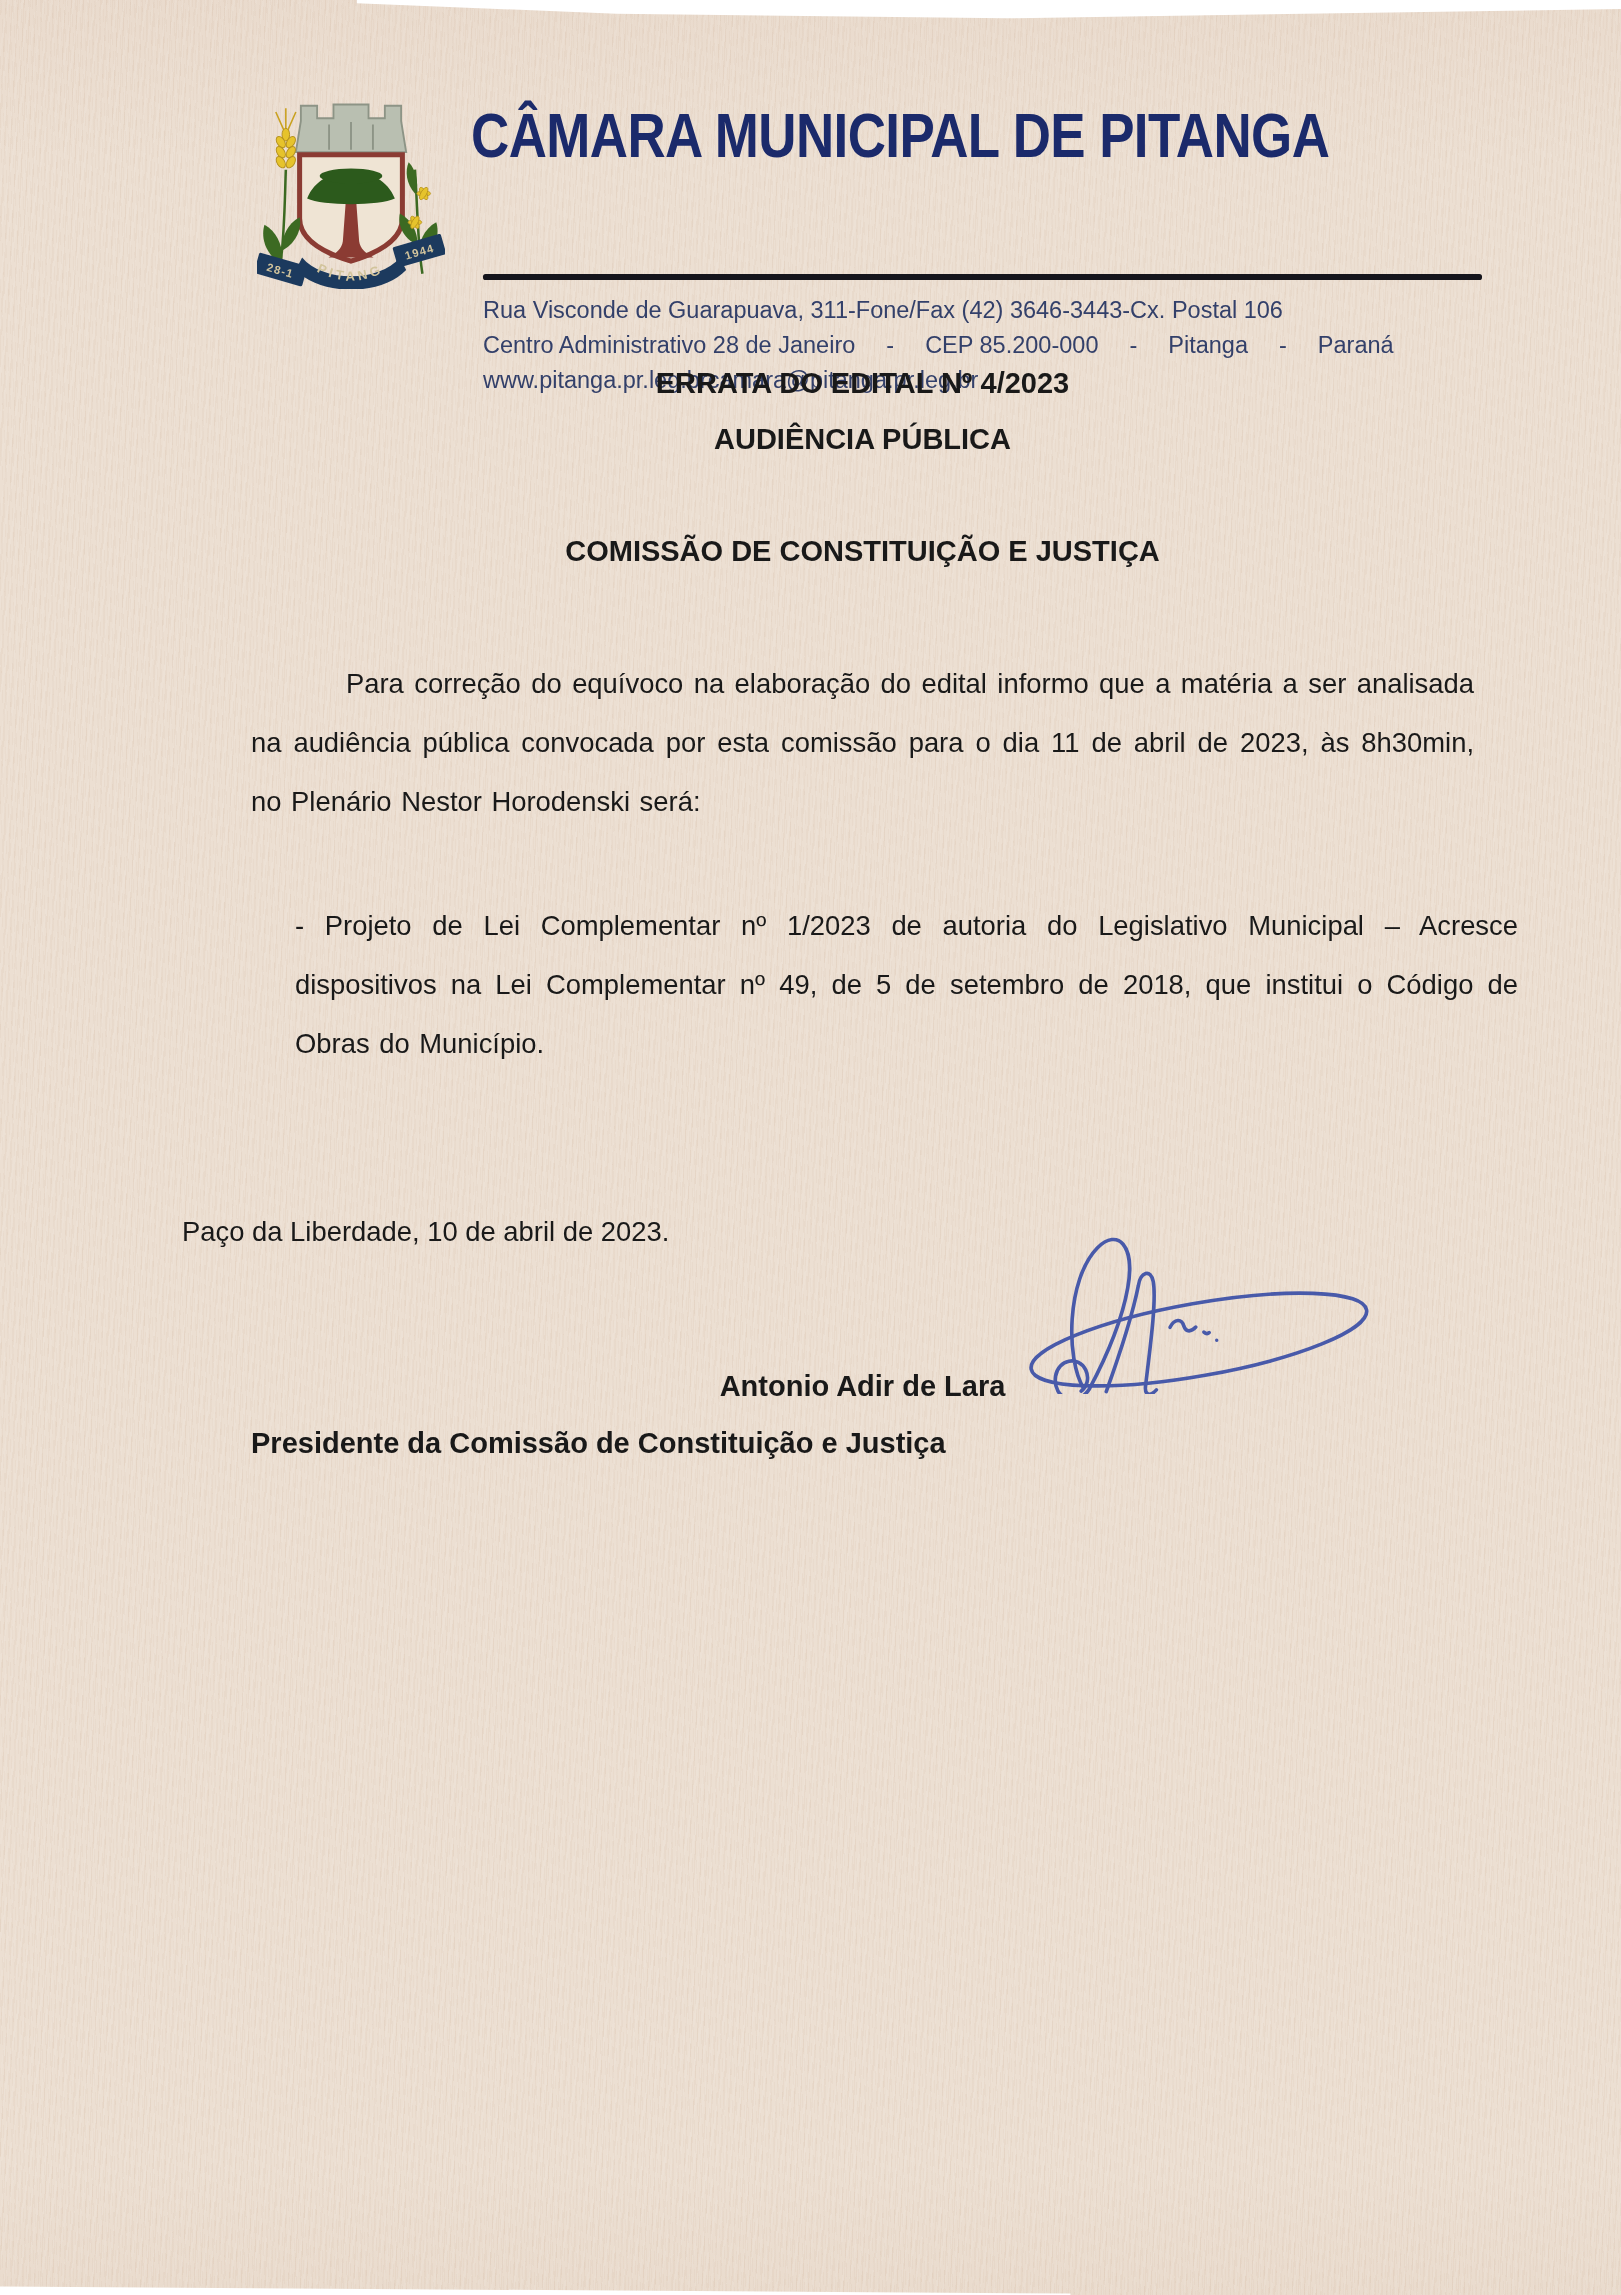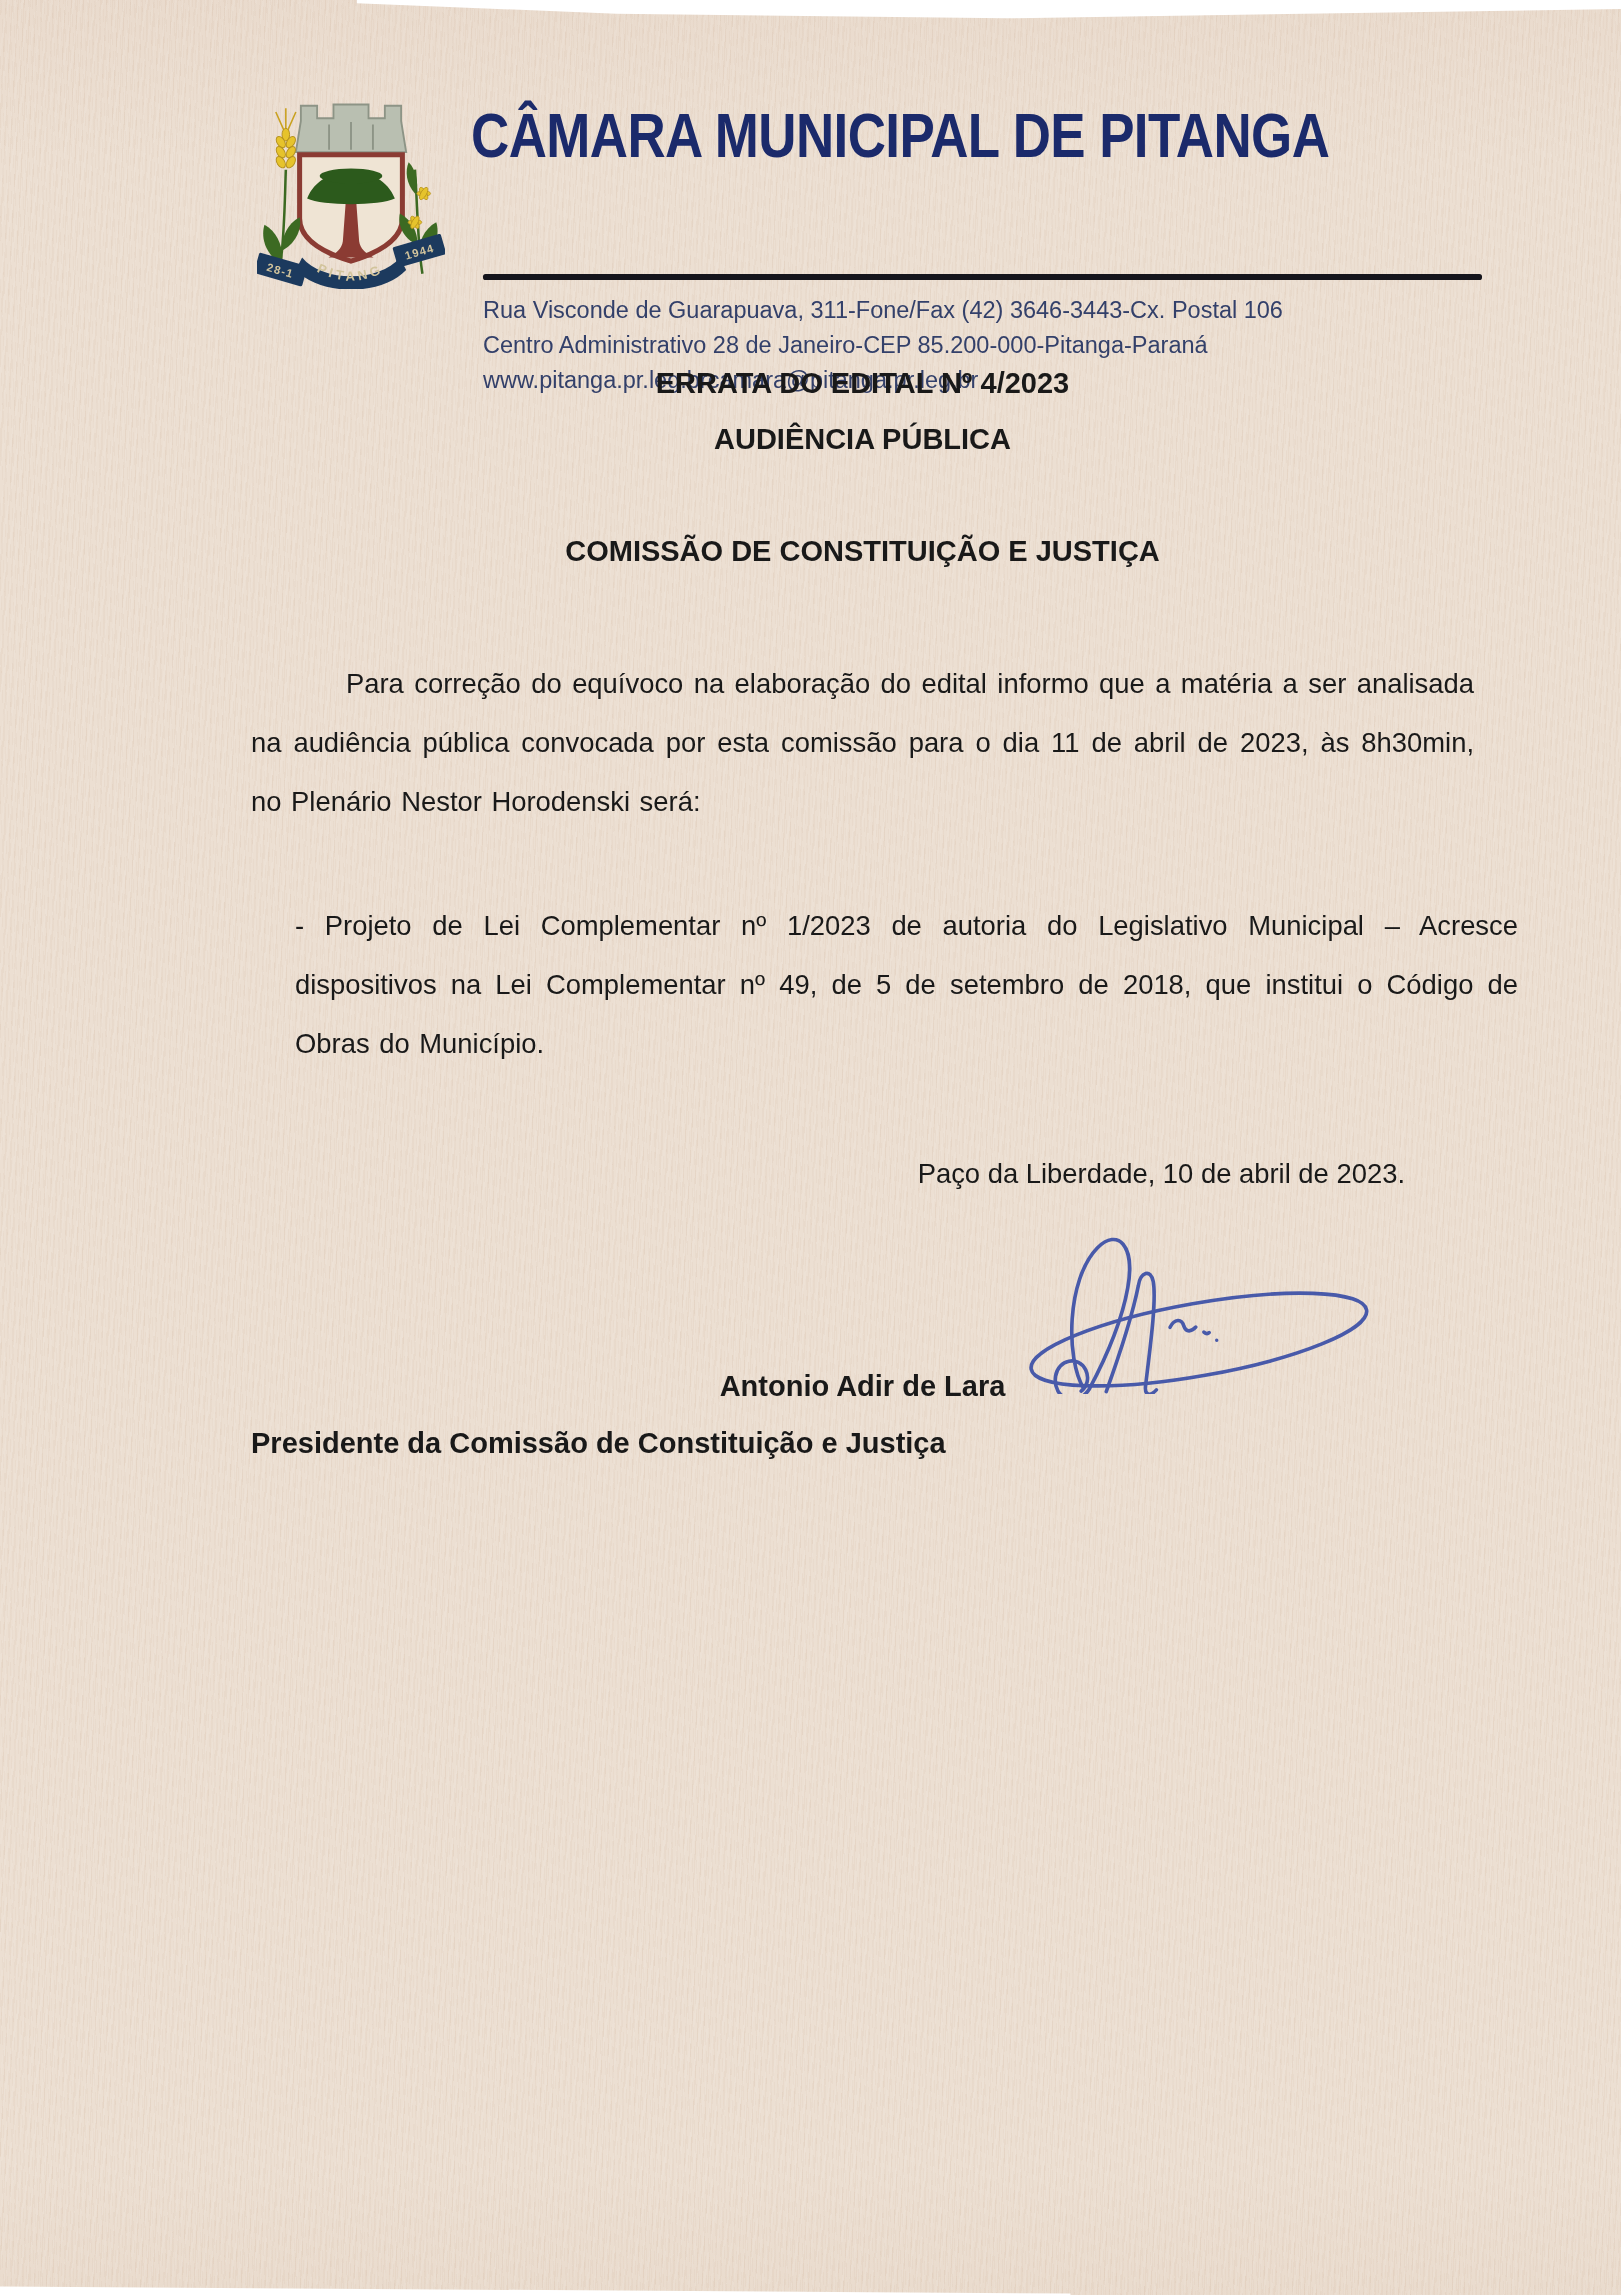--- a/index.html
+++ b/index.html
@@ -32,29 +32,29 @@
   .crest{position:absolute; left:257px; top:98px; width:188px; height:191px;}
   .org-name{
     position:absolute; left:471px; top:99px; width:1018px; white-space:nowrap;
     font-size:63px; font-weight:bold; letter-spacing:-0.7px; color:var(--navy);
   }
   .org-name > span{display:inline-block; transform:scaleX(0.84); transform-origin:left center;}
   .header-rule{position:absolute; left:483px; top:274px; width:999px; height:5.9px;
     background:var(--rule); border-radius:2.6px;}
   .addr{position:absolute; left:483px; width:998px; display:flex;
     justify-content:flex-start; font-size:23.5px; color:var(--addr); font-weight:500;}
-  .addr-1{top:297px;} .addr-2{top:332px;} .addr-3{top:367px;}
+  .addr-1{top:297px;} .addr-2{top:332px;gap:31px;} .addr-3{top:367px;}
   .content{position:absolute; left:251px; top:0; width:1223px; font-size:27.4px;}
   .doc-title{position:absolute; width:100%; text-align:center; font-weight:bold; font-size:29px;}
   .t1{top:367px;} .t2{top:423px;} .t3{top:535px;}
   .para{position:absolute; width:100%; text-align:justify; line-height:59px;
     word-spacing:2px;}
   .p1{top:654px; text-indent:95px;}
   .p2{top:896px;margin-left:44px;}
-  .date-line{position:absolute; top:1158px; width:100%; text-align:right;
+  .date-line{position:absolute; top:1216px; width:100%; text-align:left;
     transform:translateX(-69px);}
   .signature{position:absolute; left:752px; top:1229px; width:370px; height:165px;}
   .signer-name{position:absolute; top:1370px; width:100%; text-align:center;
     font-weight:bold; font-size:29px;}
   .signer-role{position:absolute; top:1427px; width:100%; text-align:left;
     font-weight:bold; font-size:29px;}
   svg text{font-family:"Liberation Sans", sans-serif;}
 </style>
 </head>
 <body>

